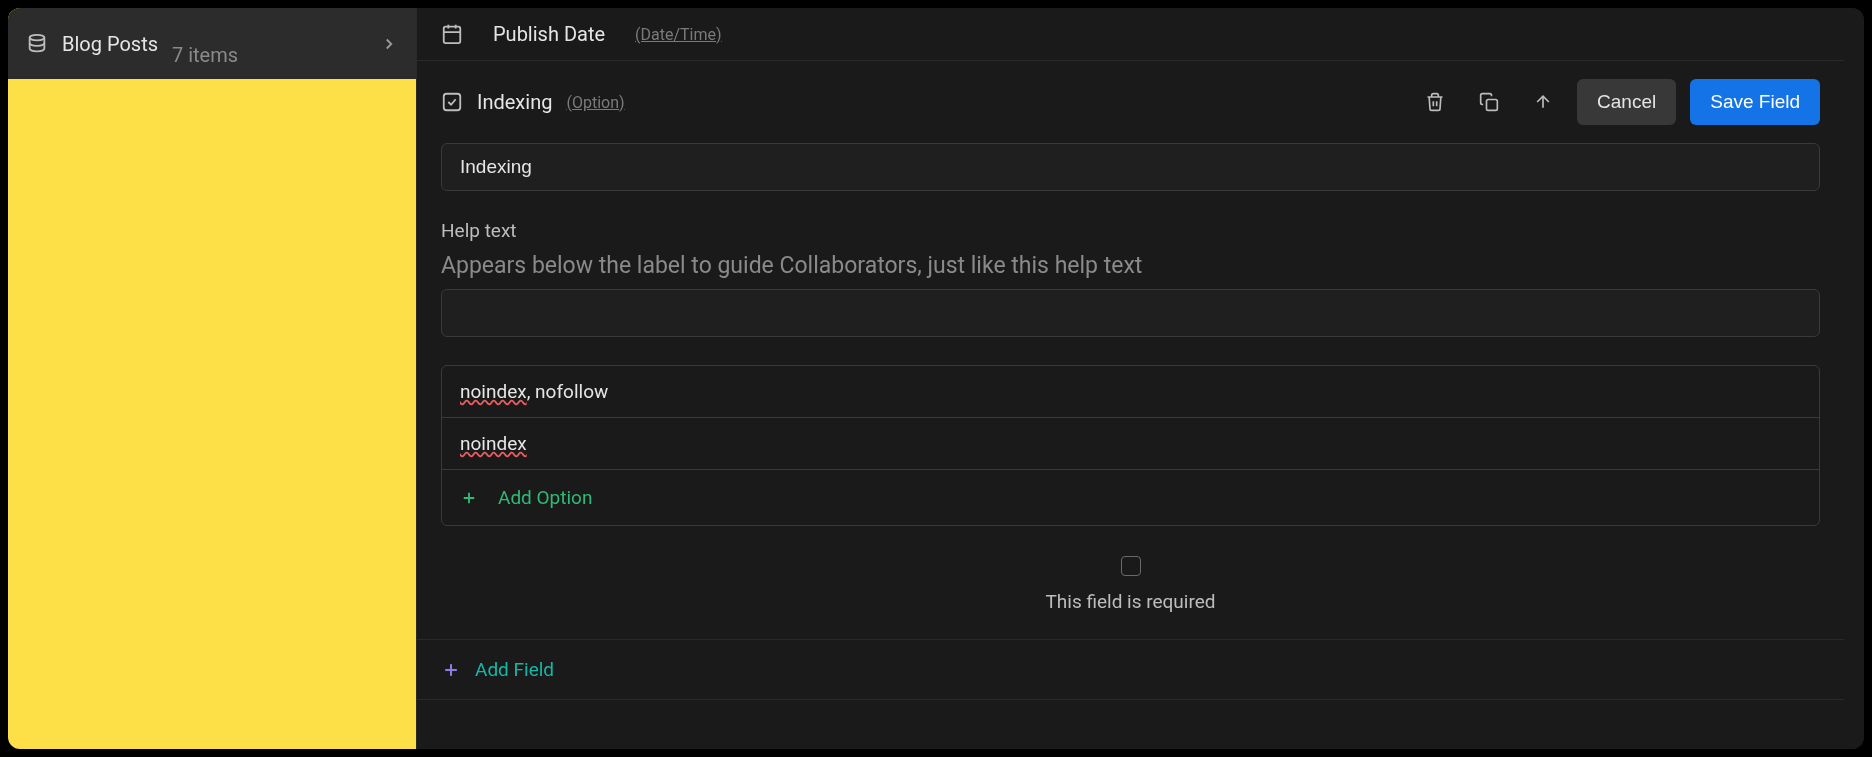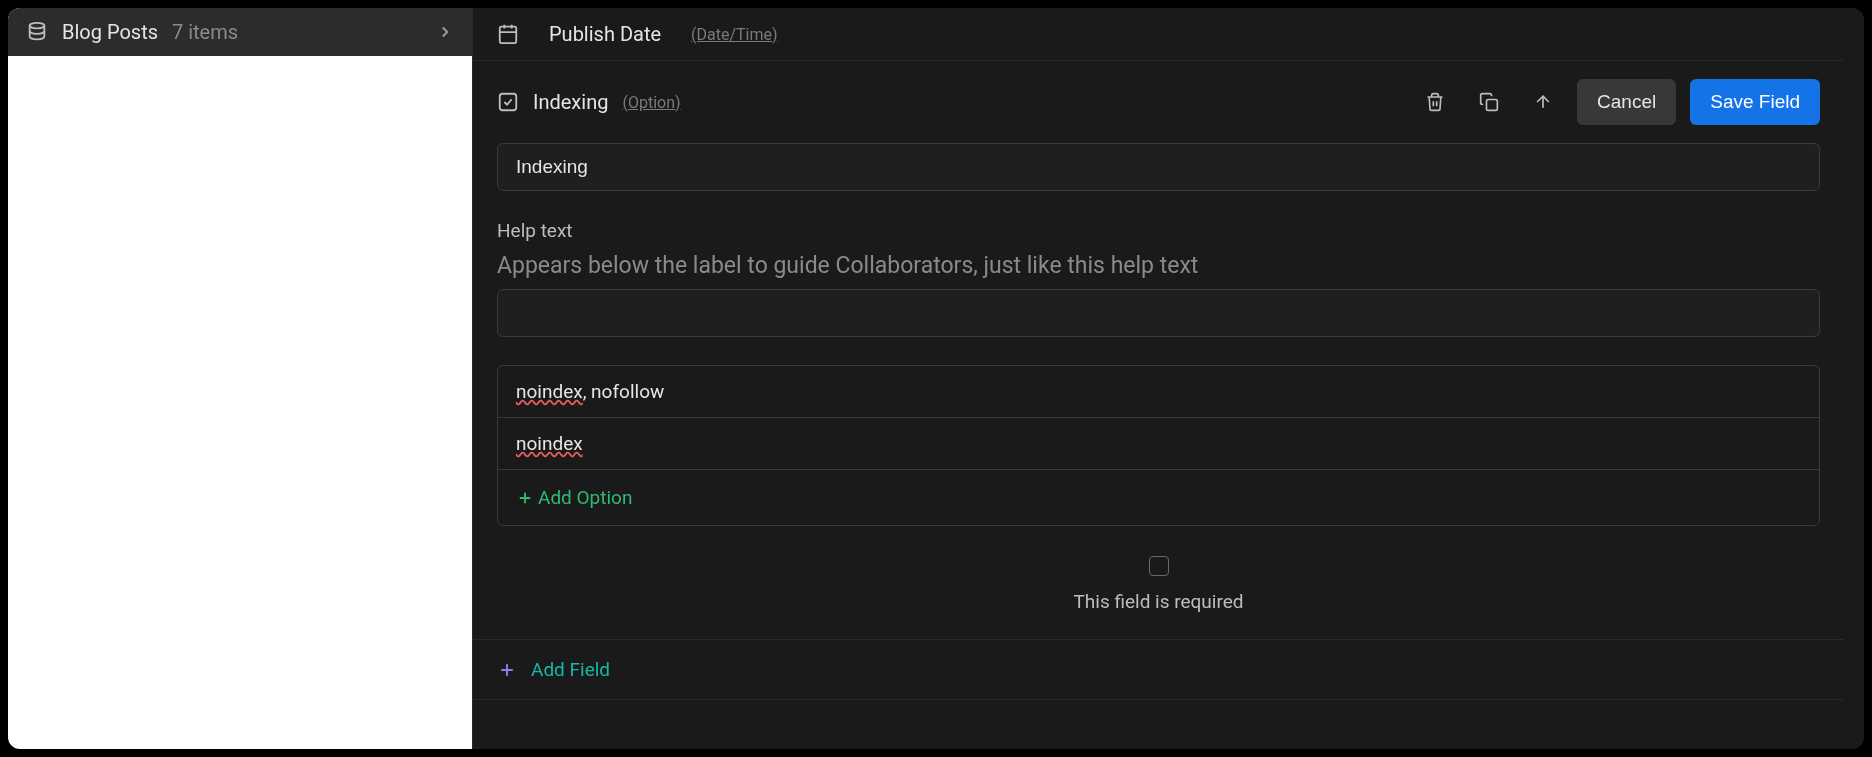--- a/index.html
+++ b/index.html
@@ -21,40 +21,41 @@
     width: 100%;
     height: 100%;
     background: #1a1a1a;
     border-radius: 12px;
     margin: 8px;
     width: calc(100% - 16px);
     height: calc(100% - 16px);
     overflow: hidden;
   }
   .sidebar {
-    width: 465px;
-    background: #ffffff;
+    width: 409px;
+    background: #fde047;
     border-right: 1px solid #2a2a2a;
   }
   .sidebar-item {
     display: flex;
     align-items: center;
     padding: 12px 18px;
     background: #2c2c2c;
     gap: 14px;
     cursor: pointer;
   }
   .sidebar-label {
     color: #e5e5e5;
     font-size: 20px;
   }
   .sidebar-count {
     color: #8a8a8a;
     font-size: 20px;
     flex: 1;
+    margin-top: 23px;
   }
   .main {
     flex: 1;
     background: #1a1a1a;
     overflow-y: auto;
     padding-right: 20px;
   }
   .field-row {
     display: flex;
     align-items: center;
@@ -152,21 +153,21 @@
     cursor: text;
   }
   .spell-error {
     text-decoration: underline wavy #e85d5d;
     text-decoration-skip-ink: none;
   }
   .add-option-row {
     display: flex;
     align-items: center;
     padding: 16px 18px;
-    gap: 4px;
+    gap: 20px;
     color: #2fba75;
     font-size: 19px;
     cursor: pointer;
   }
   .checkbox-row {
     display: flex;
     align-items: center;
     gap: 14px;
     padding: 2px 0;
     flex-direction: column;

